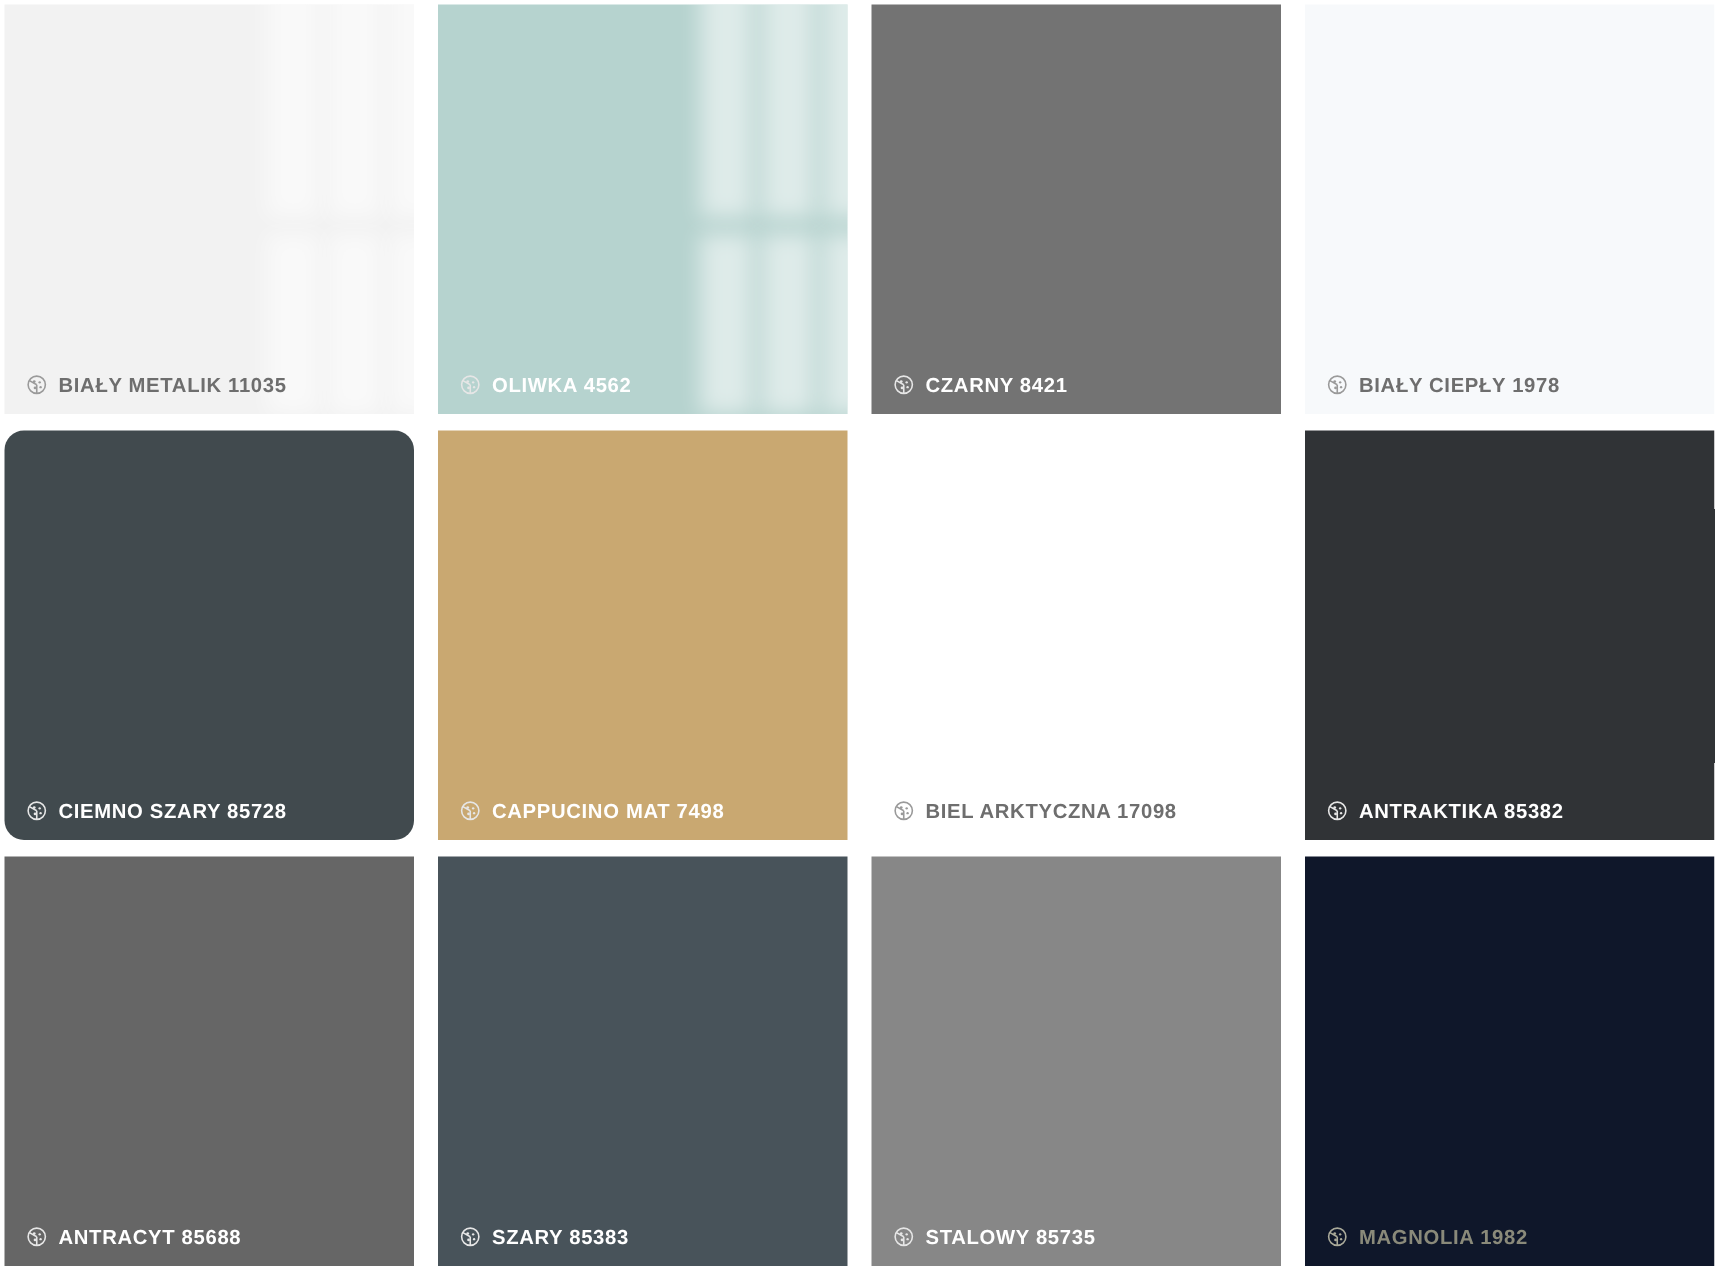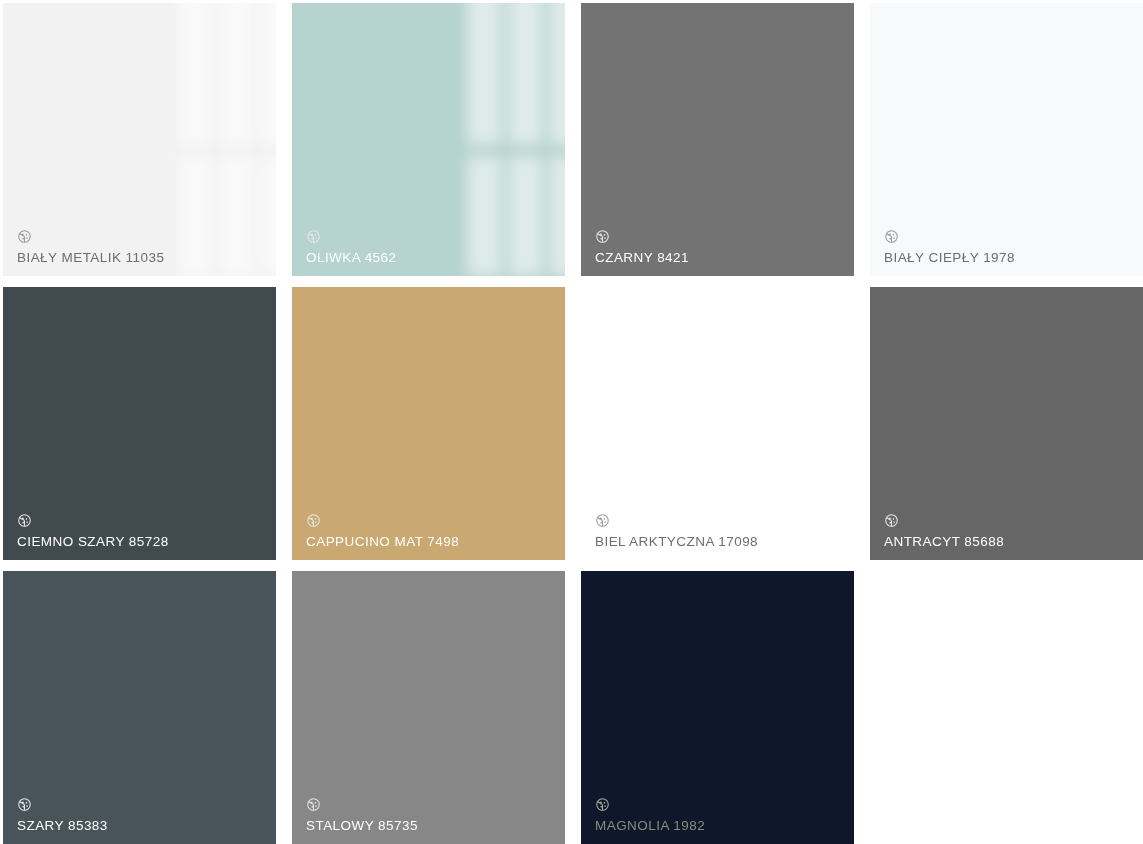--- a/index.html
+++ b/index.html
@@ -36,27 +36,27 @@
   .reflection .pane {
     position: absolute;
     background: rgba(255,255,255,0.55);
     filter: blur(7px);
   }
   .swatch-label {
     position: absolute;
     left: 14px;
     bottom: 12px;
     display: flex;
+    align-items: center;
     gap: 7px;
     font-size: 13.5px;
-    font-weight: 400;
+    font-weight: 700;
     letter-spacing: 0.45px;
     line-height: 1;
     white-space: nowrap;
-    flex-direction: column;
   }
   .swatch-label .label-text { display: inline-block; }
   .palette-icon {
     width: 15px;
     height: 15px;
     flex: 0 0 15px;
     display: block;
   }
   .dark-text  { color: #6e6e6e; }
   .dark-text .palette-icon { color: #9a9a9a; }
@@ -142,21 +142,21 @@
   <circle cx="15.1" cy="9.4" r="1.25" fill="currentColor" stroke="none"></circle>
   <circle cx="16.1" cy="14.6" r="1.25" fill="currentColor" stroke="none"></circle>
   <circle cx="10.2" cy="15.4" r="1.5" fill="currentColor" stroke="none"></circle>
   <path d="M12 12 L12 21.2"></path>
   <path d="M12 12 L4.2 7.6"></path>
 </svg>
         </span>
         <span class="label-text">BIAŁY CIEPŁY 1978</span>
       </div>
     </div>
-    <div class="swatch" style="background: rgb(65, 74, 78);">
+    <div class="swatch" style="background: rgb(65, 74, 78); border-radius: 13px;">
       <div class="swatch-label light-text">
         <span>
 <svg class="palette-icon" viewBox="0 0 24 24" fill="none" stroke="currentColor" stroke-width="1.7" aria-hidden="true">
   <circle cx="12" cy="12" r="9.2"></circle>
   <circle cx="9.3" cy="8.6" r="1.5" fill="currentColor" stroke="none"></circle>
   <circle cx="15.1" cy="9.4" r="1.25" fill="currentColor" stroke="none"></circle>
   <circle cx="16.1" cy="14.6" r="1.25" fill="currentColor" stroke="none"></circle>
   <circle cx="10.2" cy="15.4" r="1.5" fill="currentColor" stroke="none"></circle>
   <path d="M12 12 L12 21.2"></path>
   <path d="M12 12 L4.2 7.6"></path>
@@ -188,20 +188,36 @@
   <circle cx="12" cy="12" r="9.2"></circle>
   <circle cx="9.3" cy="8.6" r="1.5" fill="currentColor" stroke="none"></circle>
   <circle cx="15.1" cy="9.4" r="1.25" fill="currentColor" stroke="none"></circle>
   <circle cx="16.1" cy="14.6" r="1.25" fill="currentColor" stroke="none"></circle>
   <circle cx="10.2" cy="15.4" r="1.5" fill="currentColor" stroke="none"></circle>
   <path d="M12 12 L12 21.2"></path>
   <path d="M12 12 L4.2 7.6"></path>
 </svg>
         </span>
         <span class="label-text">BIEL ARKTYCZNA 17098</span>
+      </div>
+    </div>
+    <div class="swatch" style="background: rgb(48, 51, 54);">
+      <div class="swatch-label light-text">
+        <span>
+<svg class="palette-icon" viewBox="0 0 24 24" fill="none" stroke="currentColor" stroke-width="1.7" aria-hidden="true">
+  <circle cx="12" cy="12" r="9.2"></circle>
+  <circle cx="9.3" cy="8.6" r="1.5" fill="currentColor" stroke="none"></circle>
+  <circle cx="15.1" cy="9.4" r="1.25" fill="currentColor" stroke="none"></circle>
+  <circle cx="16.1" cy="14.6" r="1.25" fill="currentColor" stroke="none"></circle>
+  <circle cx="10.2" cy="15.4" r="1.5" fill="currentColor" stroke="none"></circle>
+  <path d="M12 12 L12 21.2"></path>
+  <path d="M12 12 L4.2 7.6"></path>
+</svg>
+        </span>
+        <span class="label-text">ANTRAKTIKA 85382</span>
       </div>
     </div>
     <div class="swatch" style="background: rgb(102, 102, 102);">
       <div class="swatch-label light-text">
         <span>
 <svg class="palette-icon" viewBox="0 0 24 24" fill="none" stroke="currentColor" stroke-width="1.7" aria-hidden="true">
   <circle cx="12" cy="12" r="9.2"></circle>
   <circle cx="9.3" cy="8.6" r="1.5" fill="currentColor" stroke="none"></circle>
   <circle cx="15.1" cy="9.4" r="1.25" fill="currentColor" stroke="none"></circle>
   <circle cx="16.1" cy="14.6" r="1.25" fill="currentColor" stroke="none"></circle>

